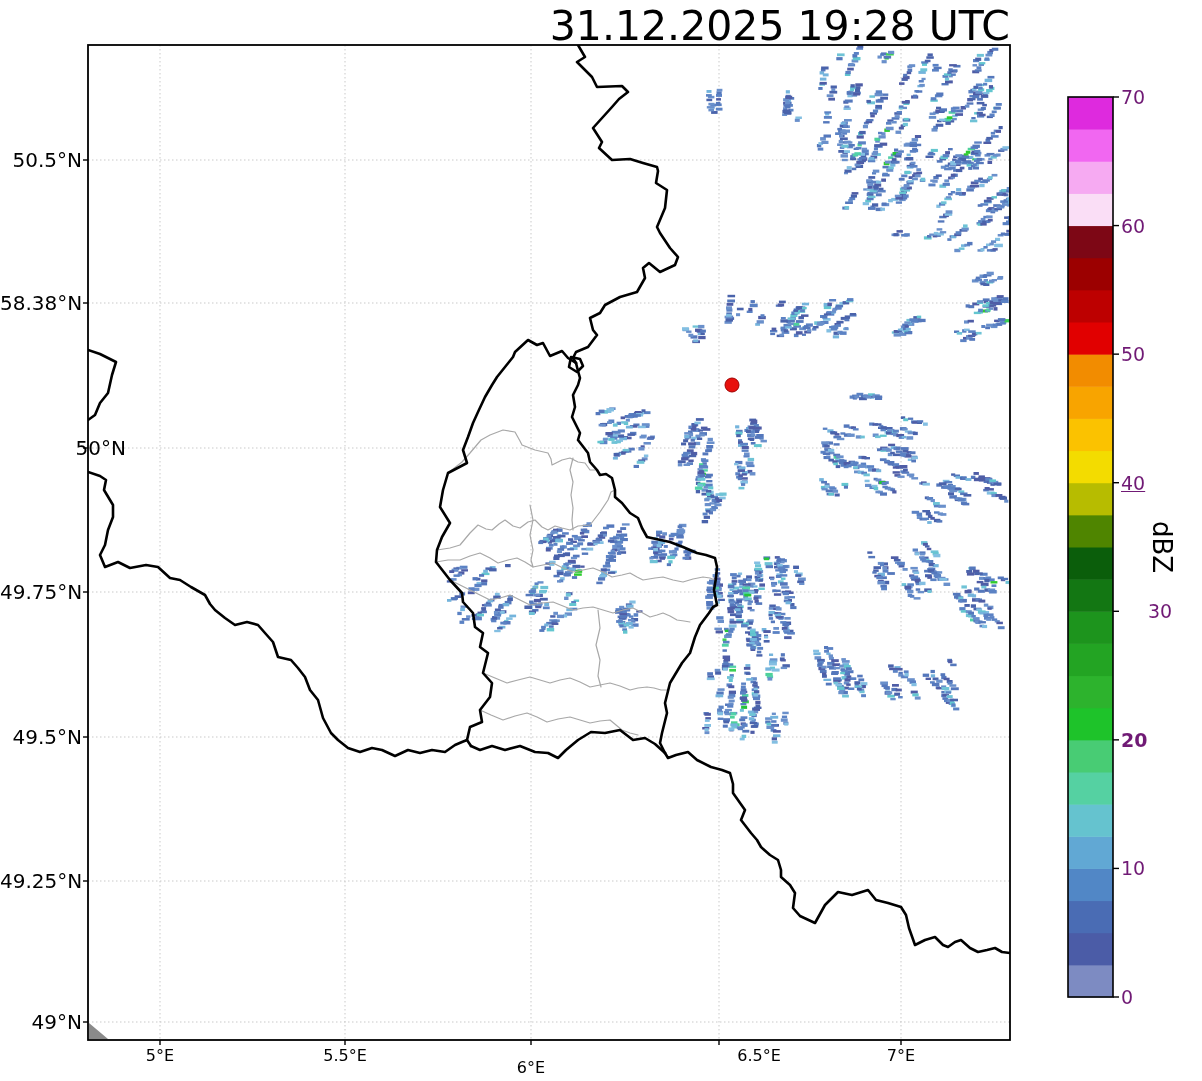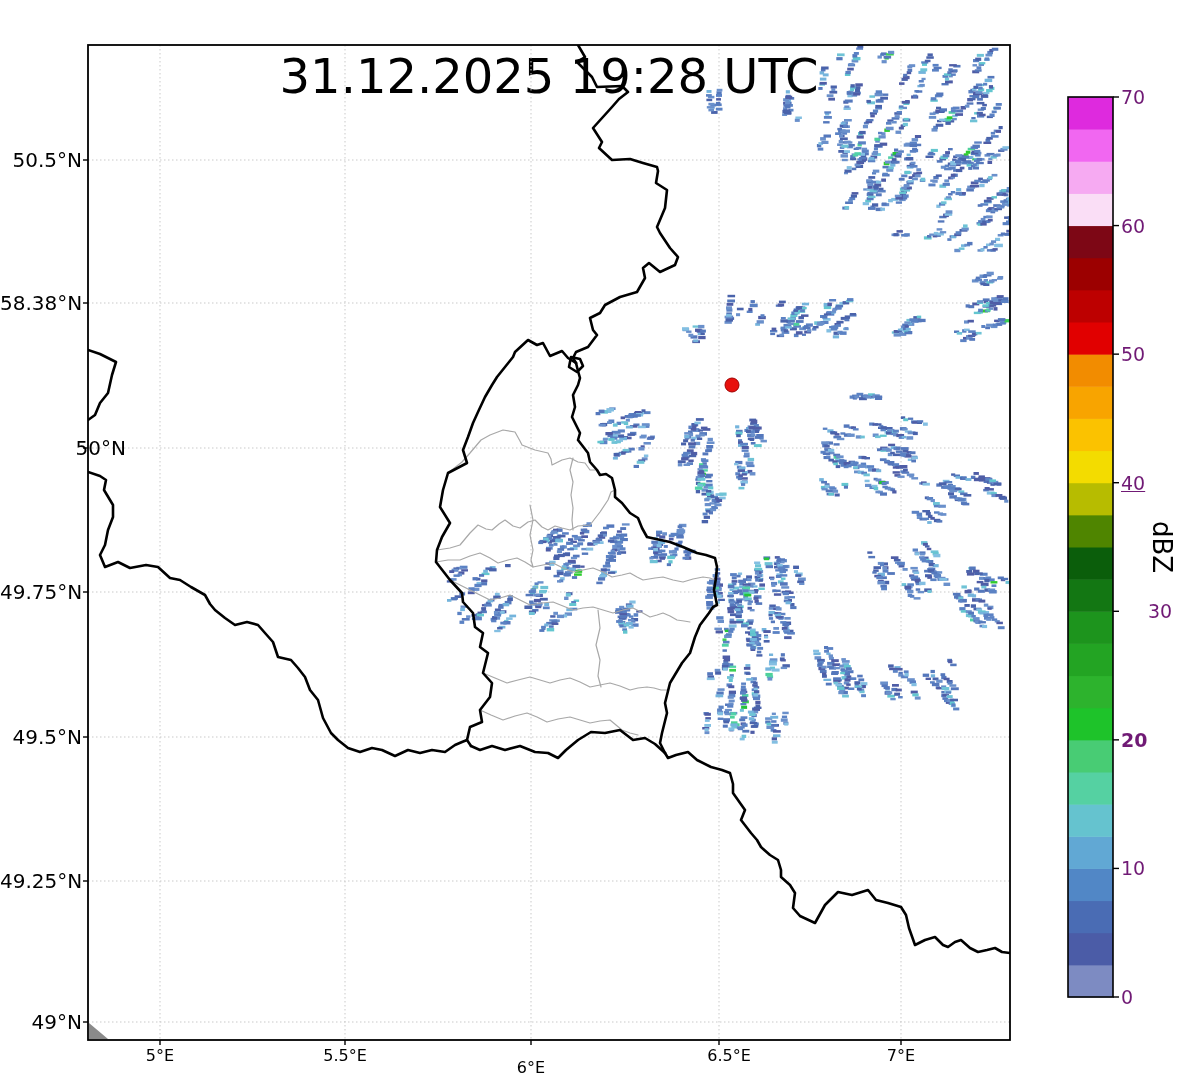--- a/index.html
+++ b/index.html
@@ -1,22 +1,22 @@
 <!DOCTYPE html>
 <html><head>
 <meta charset="utf-8">
 <style>
   html,body{margin:0;padding:0;background:#ffffff;}
   #fig{
     position:relative;width:1202px;height:1081px;background:#ffffff;
     font-family:"DejaVu Sans","Liberation Sans",sans-serif;overflow:hidden;
   }
   #title{
-    position:absolute;left:88px;top:2px;width:922px;text-align:center;
-    font-size:48px;color:#000;white-space:nowrap;margin-top:46px;
+    position:absolute;left:88px;top:2px;width:922px;text-align:right;
+    font-size:41px;color:#000;white-space:nowrap;
   }
   #mapsvg{position:absolute;left:0;top:0;}
   #infobox{
     position:absolute;left:96px;top:57px;background:#ffffff;
     border:1.6px solid #000;padding:3px 8px 5px 8px;font-size:16px;
     line-height:22px;color:#000;white-space:nowrap;z-index:5;
   }
   .ytick{
     position:absolute;left:0;width:82px;text-align:right;font-size:20px;
     color:#000;transform:translateY(-50%);white-space:nowrap;
@@ -2778,21 +2778,21 @@
       <div class="ytick" style="top: 160px;">50.5°N</div>
       <div class="ytick" style="top: 303px;">58.38°N</div>
       <div class="ytick" style="top: 448px; padding-left: 44px;">50°N</div>
       <div class="ytick" style="top: 592px;">49.75°N</div>
       <div class="ytick" style="top: 737px;">49.5°N</div>
       <div class="ytick" style="top: 881px;">49.25°N</div>
       <div class="ytick" style="top: 1022px;">49°N</div>
       <div class="xtick" style="left: 160px;">5°E</div>
       <div class="xtick" style="left: 345px;">5.5°E</div>
       <div class="xtick" style="left: 531px; margin-top: 12px;">6°E</div>
-      <div class="xtick" style="left: 729px;">6.5°E</div>
+      <div class="xtick" style="left: 759px;">6.5°E</div>
       <div class="xtick" style="left: 901px;">7°E</div>
       <div class="cbtick" style="top: 997px;">0</div>
       <div class="cbtick" style="top: 868.429px;">10</div>
       <div class="cbtick" style="top: 739.857px; font-weight: bold;">20</div>
       <div class="cbtick" style="top: 611.286px; margin-left: 27px;">30</div>
       <div class="cbtick" style="top: 482.714px; text-decoration: underline;">40</div>
       <div class="cbtick" style="top: 354.143px;">50</div>
       <div class="cbtick" style="top: 225.571px;">60</div>
       <div class="cbtick" style="top: 97px;">70</div>
     </div>

